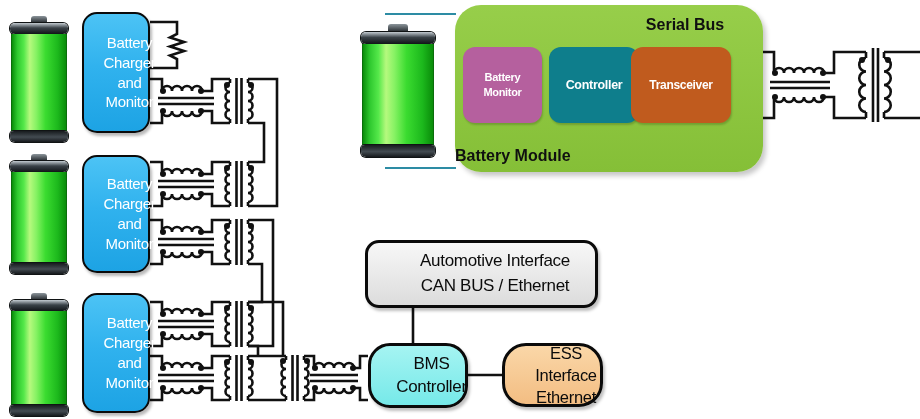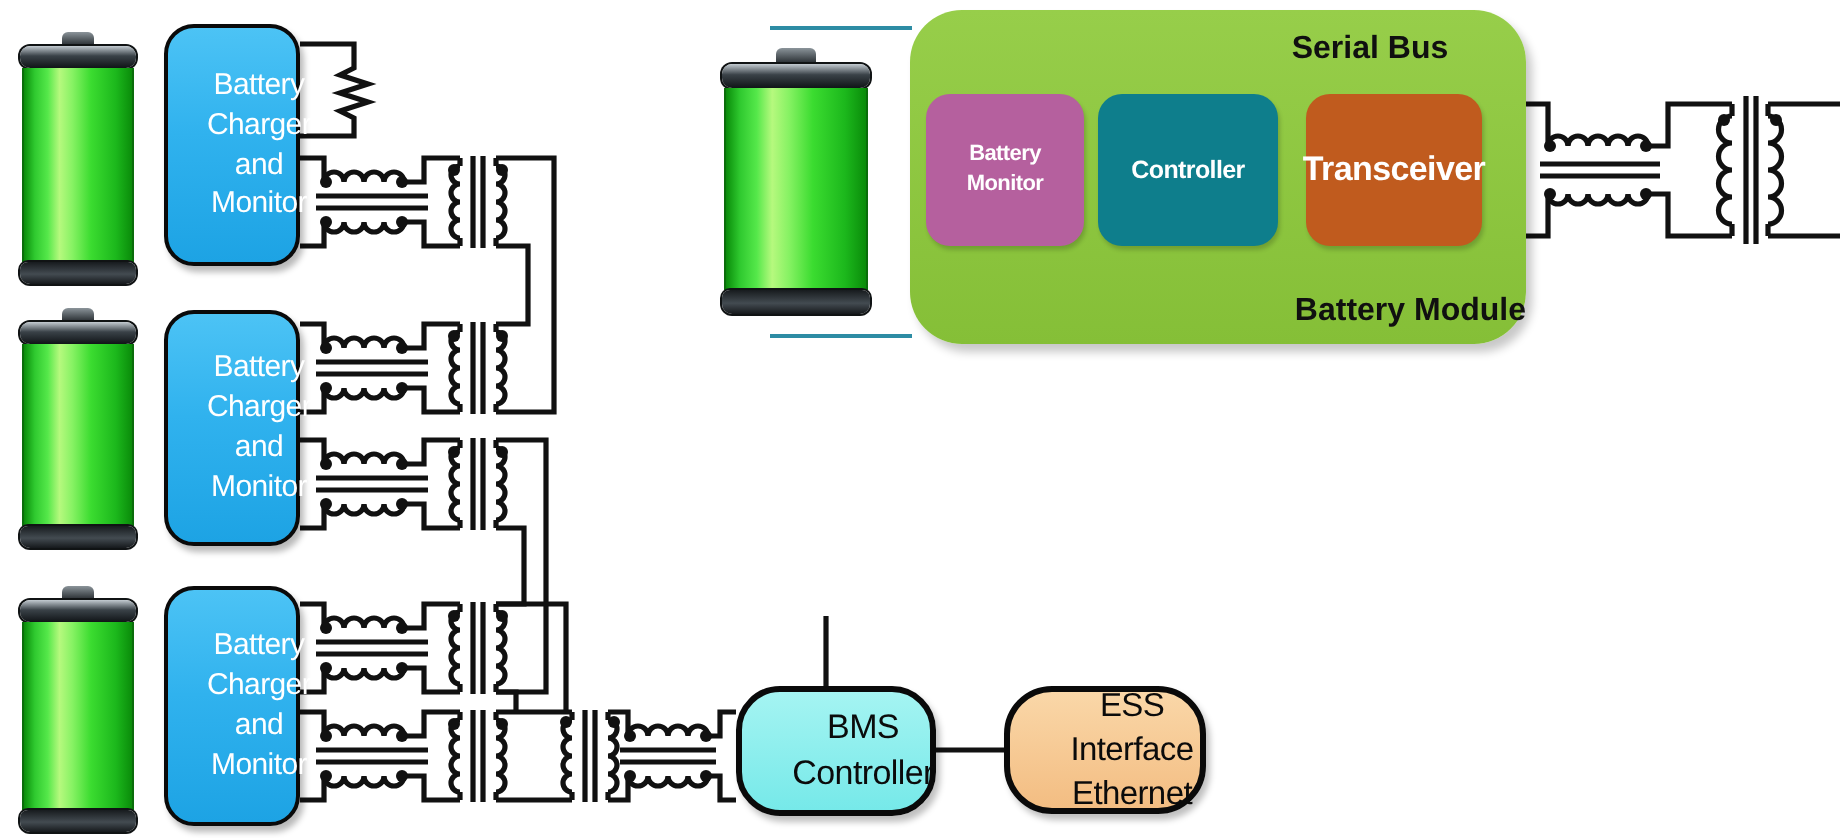--- a/index.html
+++ b/index.html
@@ -35,24 +35,24 @@
 
   
   .module{left:455px;top:5px;width:308px;height:167px;z-index:2;
           background:linear-gradient(180deg,#97ce4a,#85bf37);border-radius:26px;
           box-shadow:3px 4px 5px rgba(0,0,0,.22);}
   .module-inner{position:absolute;top:42px;height:76px;border-radius:12px;color:#fff;font-weight:bold;
           display:flex;align-items:center;justify-content:center;text-align:center;
           box-shadow:1px 2px 2px rgba(0,0,0,.18);}
   .mon{left:8px;width:79px;background:#b5609e;font-size:11px;line-height:1.35;}
   .ctl{left:94px;width:90px;background:#0e7e8c;font-size:12.5px;}
-  .trx{left:198px;width:88px;background:#c05b1e;font-size:17px;}
+  .trx{left:176px;width:100px;background:#c05b1e;font-size:12px;}
   .serialbus{position:absolute;top:11px;left:165px;width:130px;text-align:center;
           font-weight:bold;font-size:16px;color:#101010;}
-  .modulelbl{position:absolute;bottom:7px;left:0;width:100%;text-align:right;
+  .modulelbl{position:absolute;bottom:7px;left:0;width:100%;text-align:left;
           font-weight:bold;font-size:16px;color:#101010;}
 
   
   .auto-if{left:365px;top:240px;width:233px;height:68px;
           background:linear-gradient(180deg,#f7f7f7,#dcdcdc);border:3px solid #0a0a0a;border-radius:14px;
           font-size:17px;line-height:1.45;color:#0b0b0b;box-shadow:2px 3px 3px rgba(0,0,0,.25);}
   .bms{left:368px;top:343px;width:100px;height:65px;
           background:linear-gradient(180deg,#a5f4f2,#76e9e9);border:3px solid #0a0a0a;border-radius:22px;
           font-size:17px;line-height:1.35;color:#0b0b0b;box-shadow:2px 3px 3px rgba(0,0,0,.25);}
   .ess{left:502px;top:343px;width:101px;height:64px;
@@ -281,20 +281,24 @@
     </div>
     <div class="module-inner ctl">
       <span class="lbl">Controller</span>
     </div>
     <div class="module-inner trx">
       <span class="lbl">Transceiver</span>
     </div>
     <div class="modulelbl">Battery Module</div>
   </div>
 
+  <div class="box auto-if">
+    <span class="lbl">Automotive Interface
+CAN BUS / Ethernet</span>
+  </div>
   <div class="box bms">
     <span class="lbl">BMS
 Controller</span>
   </div>
   <div class="box ess">
     <span class="lbl">ESS Interface
 Ethernet</span>
   </div>
 </div>
 

